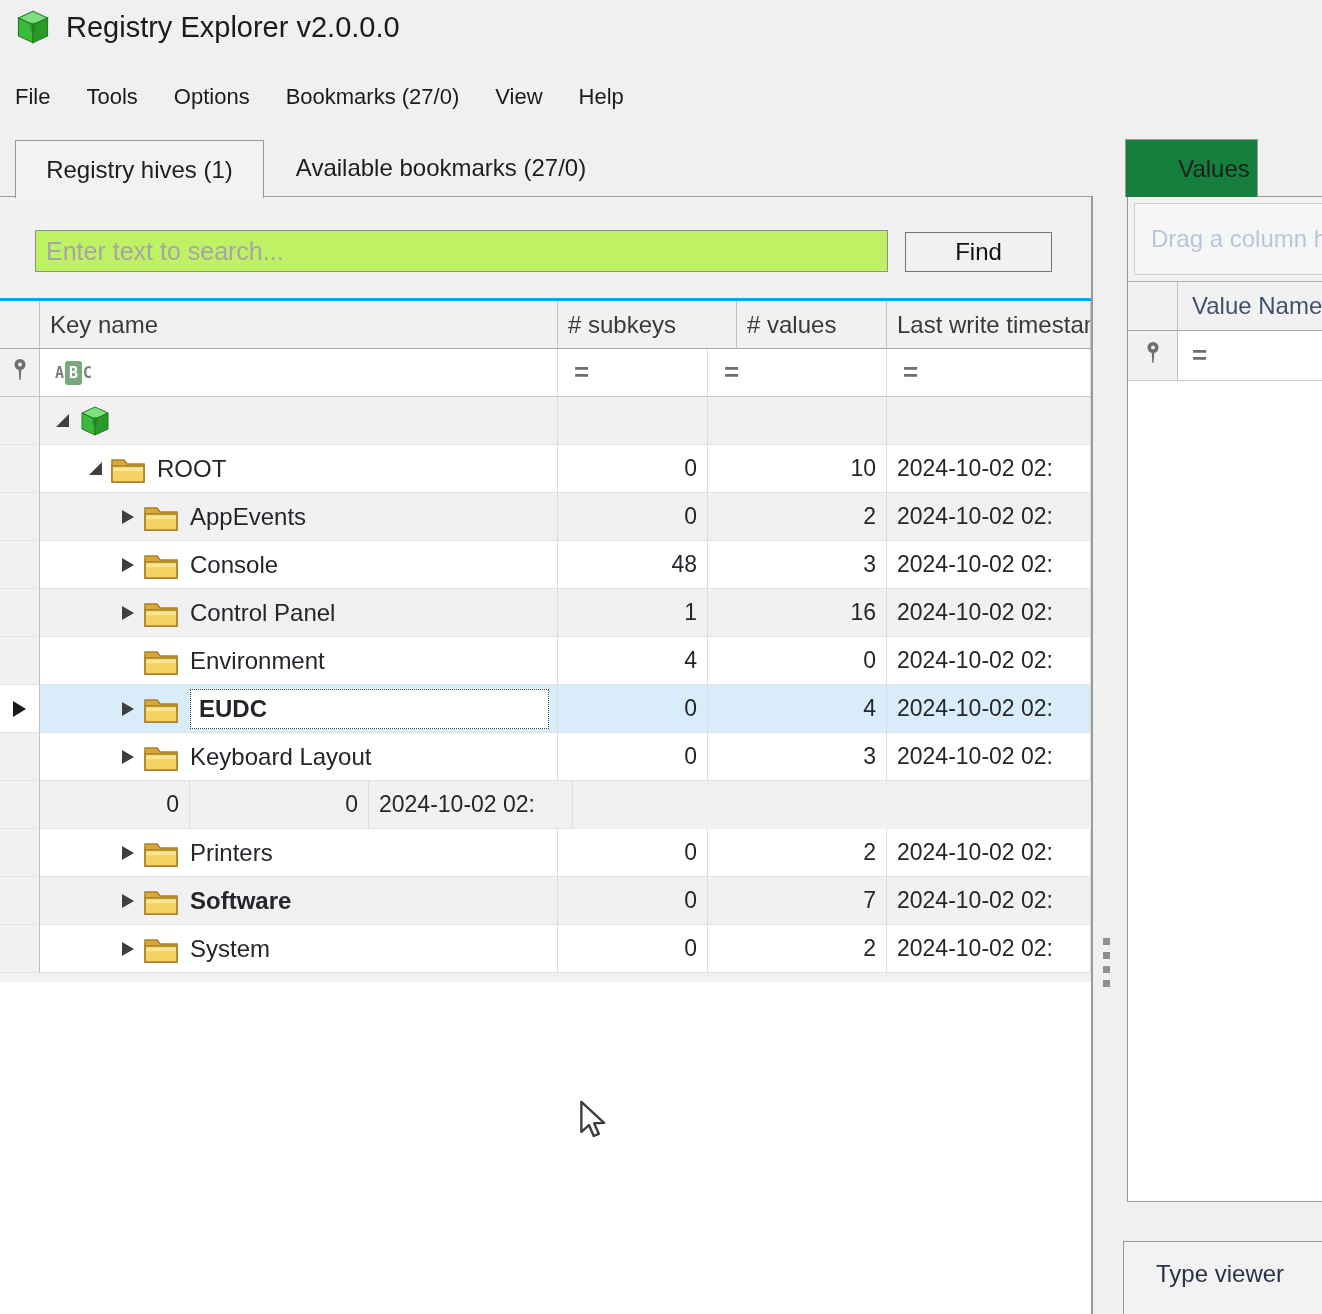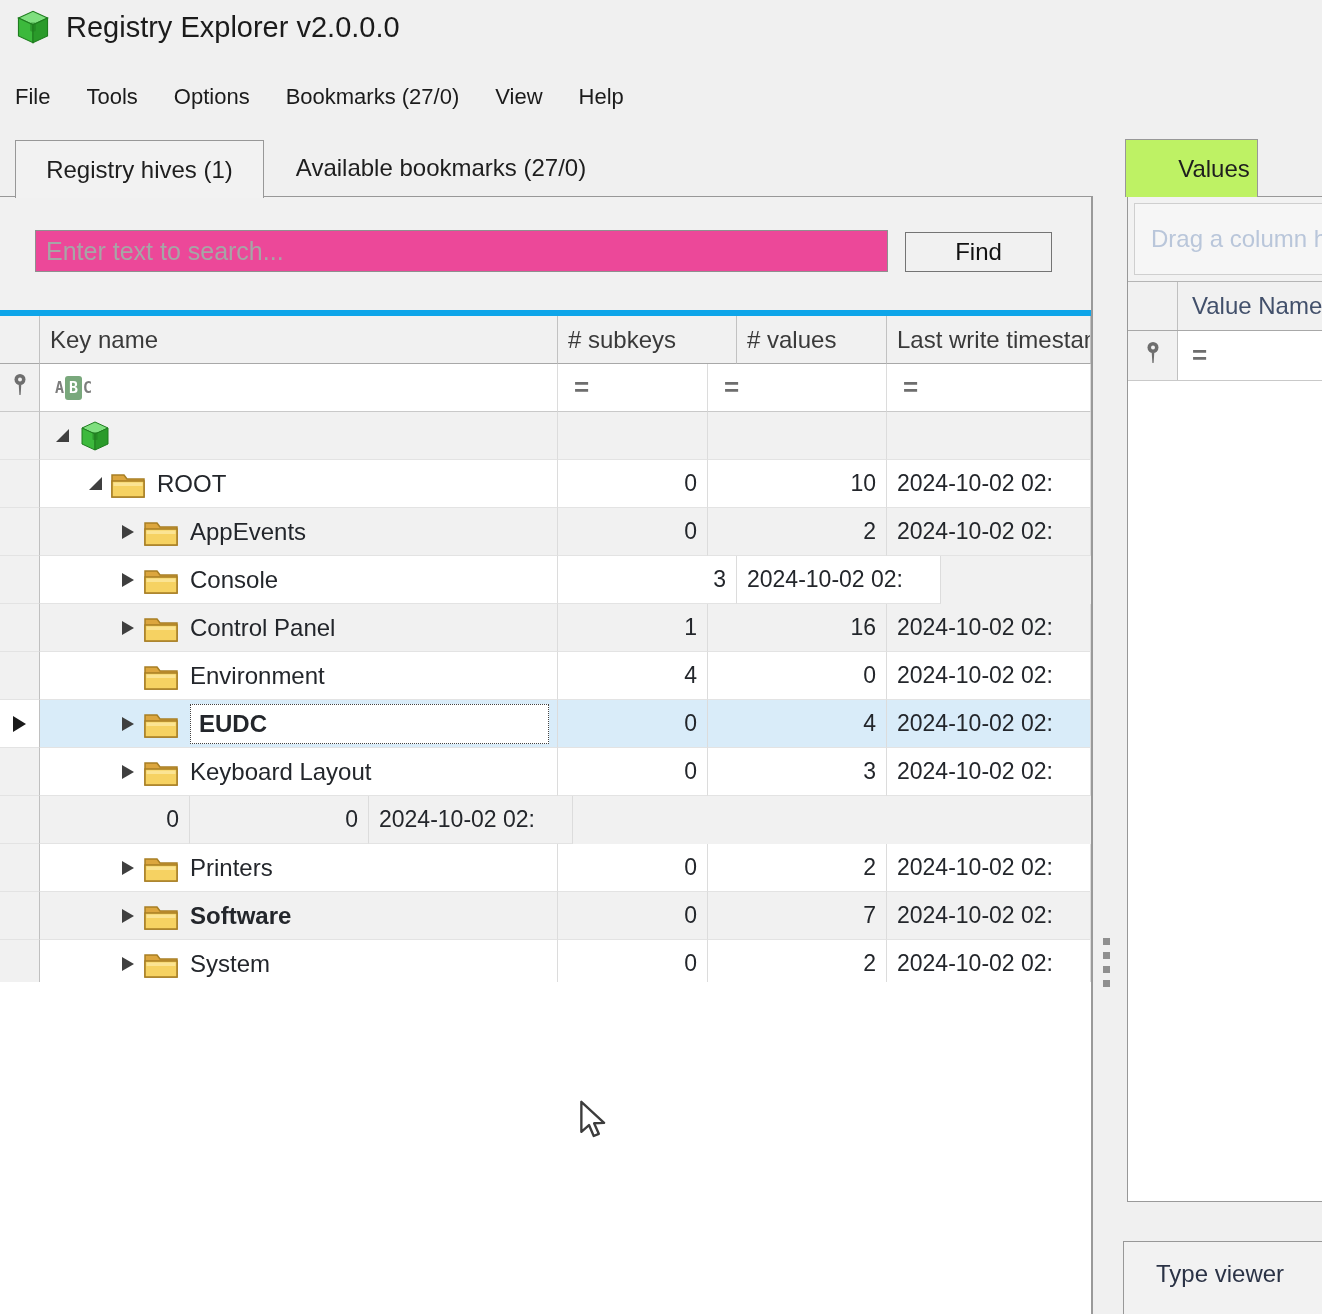--- a/index.html
+++ b/index.html
@@ -24,31 +24,31 @@
     position:absolute; left:264px; top:140px; width:354px; height:56px;
     display:flex; align-items:center; justify-content:center; font-size:24px; color:#1e1e1e;
   }
   
   .lpanel {
     position:absolute; left:0; top:196px; width:1093px; height:1118px;
     background:#f1f1f1; border-top:1px solid #989898; border-right:2px solid #9a9a9a; z-index:1;
   }
   .searchbox {
     position:absolute; left:35px; top:33px; width:853px; height:42px;
-    border:1px solid #8f8f8f; background:#ec4899; font-size:25px; padding:0 10px;
+    border:1px solid #8f8f8f; background:#bef264; font-size:25px; padding:0 10px;
     font-family:"Liberation Sans", sans-serif; color:#333;
   }
   .searchbox::placeholder { color:#a6a6a6; }
   .findbtn {
     position:absolute; left:905px; top:35px; width:147px; height:40px;
     background:#f1f1f1; border:1px solid #747474; font-size:24px; color:#111;
     font-family:"Liberation Sans", sans-serif;
   }
   
-  .ttable { position:absolute; left:0; top:113px; width:1091px; border-top:6px solid #0ea5e9; }
+  .ttable { position:absolute; left:0; top:101px; width:1091px; border-top:3px solid #0ea5e9; }
   .trow { display:flex; height:48px; align-items:stretch; }
   .cell { border-right:1px solid #dcdcdc; border-bottom:1px solid #e3e3e3; display:flex; align-items:center; overflow:hidden; white-space:nowrap; }
   .ind { width:40px; flex:none; background:#f1f1f1; border-right:1px solid #c0c0c0; border-bottom:1px solid #e3e3e3; display:flex; align-items:center; justify-content:center; }
   .ckey   { width:518px; flex:none; }
   .cval   { width:150px; flex:none; justify-content:flex-end; padding-right:10px; font-size:23px; }
   .csub   { width:179px; flex:none; justify-content:flex-end; padding-right:10px; font-size:23px; }
   .cts    { width:204px; flex:none; padding-left:10px; font-size:23px; }
   
   .hrow .cell, .hrow .ind { background:#f1f1f1; border-bottom:1px solid #a8a8a8; border-right:1px solid #c2c2c2; }
   .hrow .cell { font-size:24px; color:#3a3a3a; justify-content:flex-start; padding-left:10px; padding-right:0; }
@@ -71,21 +71,21 @@
   .tri-exp { width:0; height:0; border-bottom:13px solid #3f3f3f; border-left:13px solid transparent; }
   .tri-row { width:0; height:0; border-top:8px solid transparent; border-bottom:8px solid transparent; border-left:13px solid #1a1a1a; }
   .icon34 { width:34px; height:34px; flex:none; margin-right:12px; }
   .white-fill { position:absolute; left:0; top:785px; width:1091px; height:332px; background:#fff; }
   
   .splitdots { position:absolute; left:1103px; top:938px; width:8px; }
   .splitdots div { width:7px; height:7px; background:#8f8f8f; margin-bottom:7px; }
   
   .rtab {
     position:absolute; left:1125px; top:139px; width:133px; height:58px; z-index:3;
-    background:#bef264; border:1px solid #989898; border-bottom:none;
+    background:#15803d; border:1px solid #989898; border-bottom:none;
     display:flex; align-items:center; justify-content:center; font-size:24px; color:#1e1e1e;padding-left:45px;
   }
   .rpanel {
     position:absolute; left:1127px; top:196px; width:195px; height:1006px;
     background:#f2f2f2; border-top:1px solid #989898; border-left:1px solid #989898; border-bottom:2px solid #9a9a9a;
   }
   .grouparea {
     position:absolute; left:6px; top:6px; width:200px; height:72px;
     background:#f6f6f6; border:1px solid #cfcfcf;
     display:flex; align-items:center; padding-left:16px;
@@ -232,20 +232,21 @@
             <span class="expander">
               <span class="tri-col"></span>
             </span>
   <svg class="icon34" viewBox="0 0 34 30">
     <path d="M1 6 L13 6 L16 10 L33 10 L33 28 L1 28 Z" fill="#dca63e" stroke="#a87f24" stroke-width="1.5"></path>
     <path d="M1 12 L33 12 L33 28 L1 28 Z" fill="#f6d262" stroke="#a87f24" stroke-width="1.5"></path>
     <path d="M2.5 13.5 L31.5 13.5 L31.5 17 L2.5 17 Z" fill="#fbe493"></path>
   </svg>
 <span class="klabel">Console</span>
           </div>
+          <div class="cell cval">48</div>
           <div class="cell csub">3</div>
           <div class="cell cts">2024-10-02 02:</div>
         </div>
         <div class="trow zebra0">
           <div class="ind"></div>
           <div class="cell ckey" style="padding-left: 82px;">
             <span class="expander">
               <span class="tri-col"></span>
             </span>
   <svg class="icon34" viewBox="0 0 34 30">

